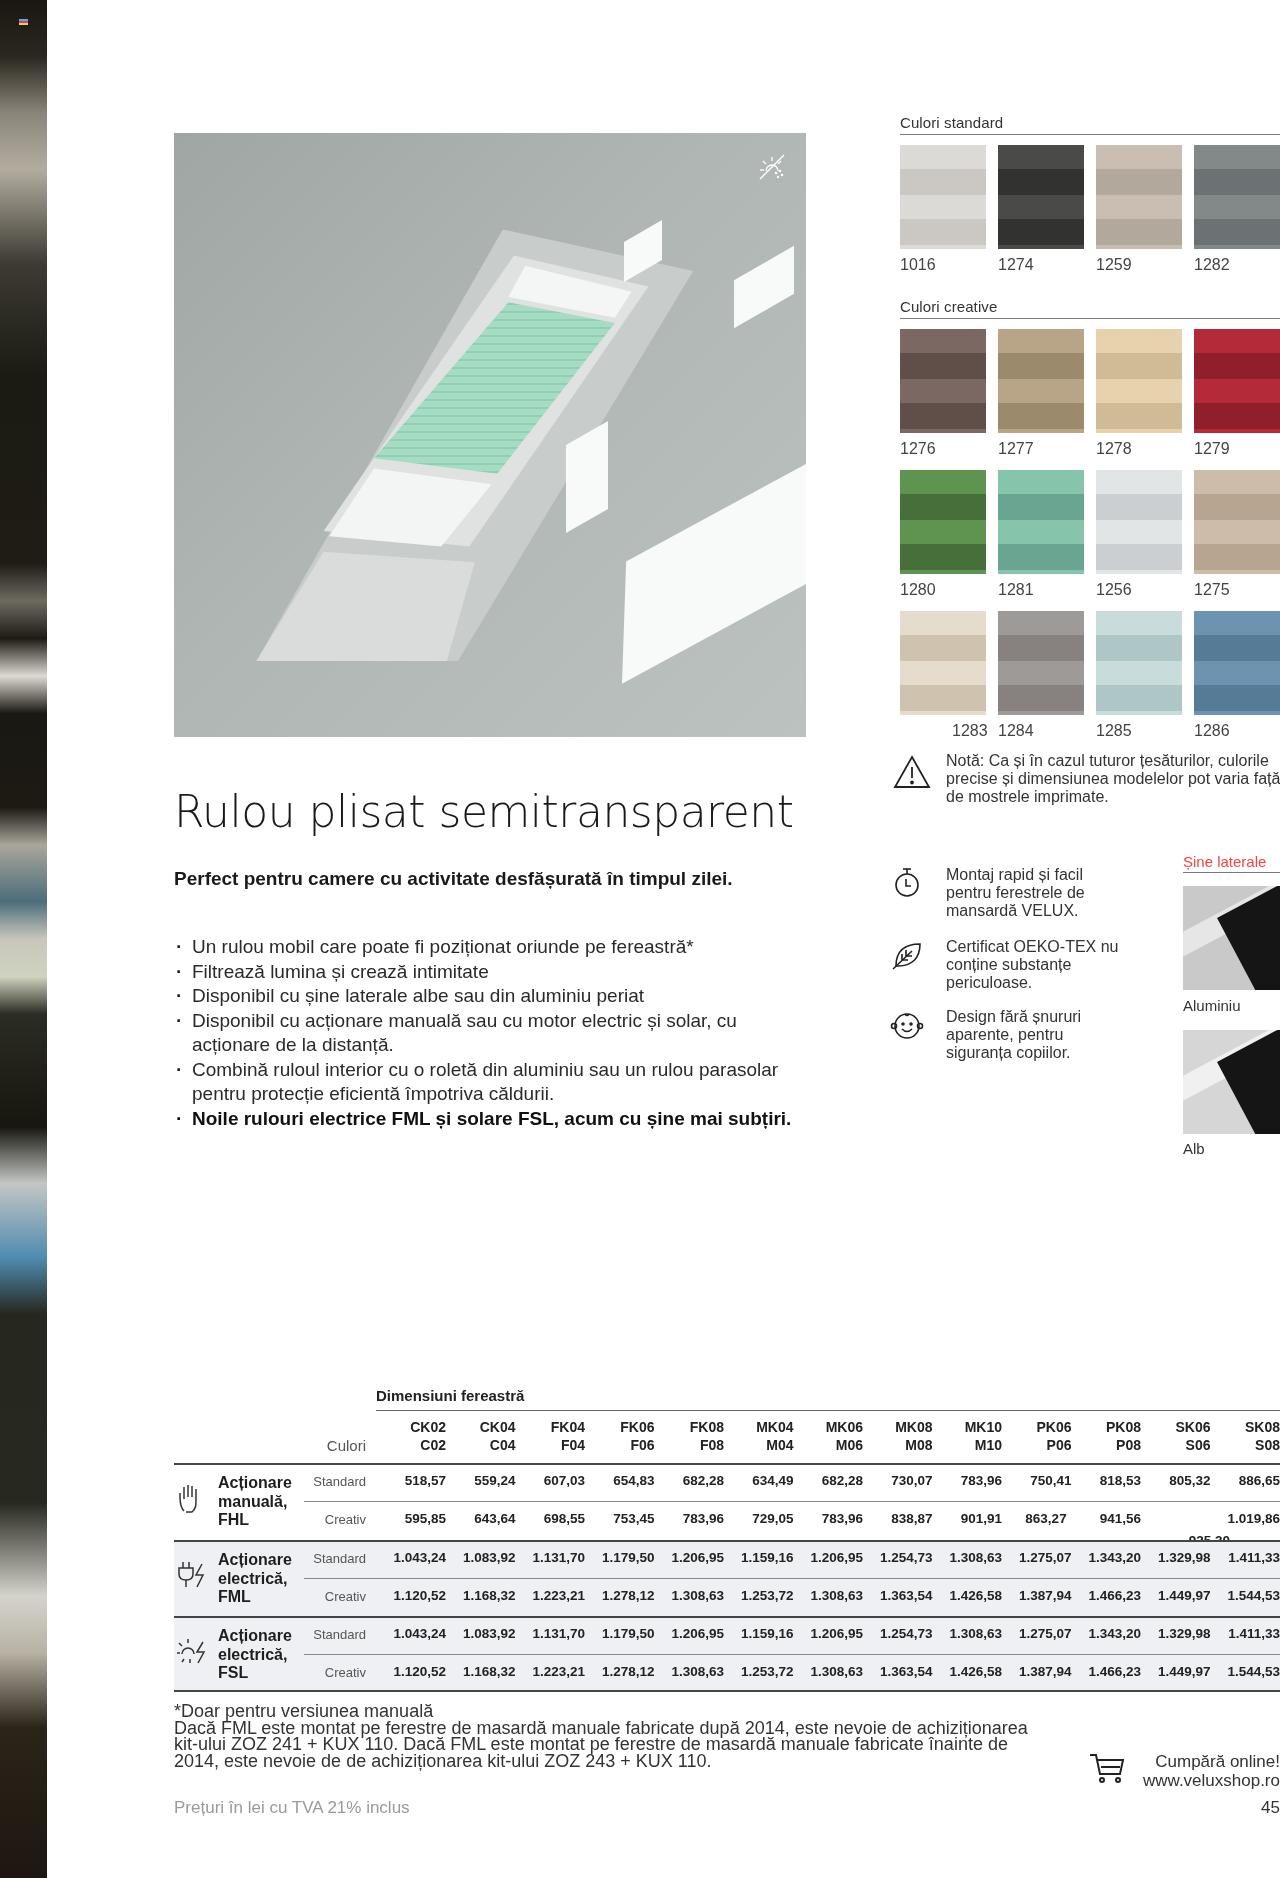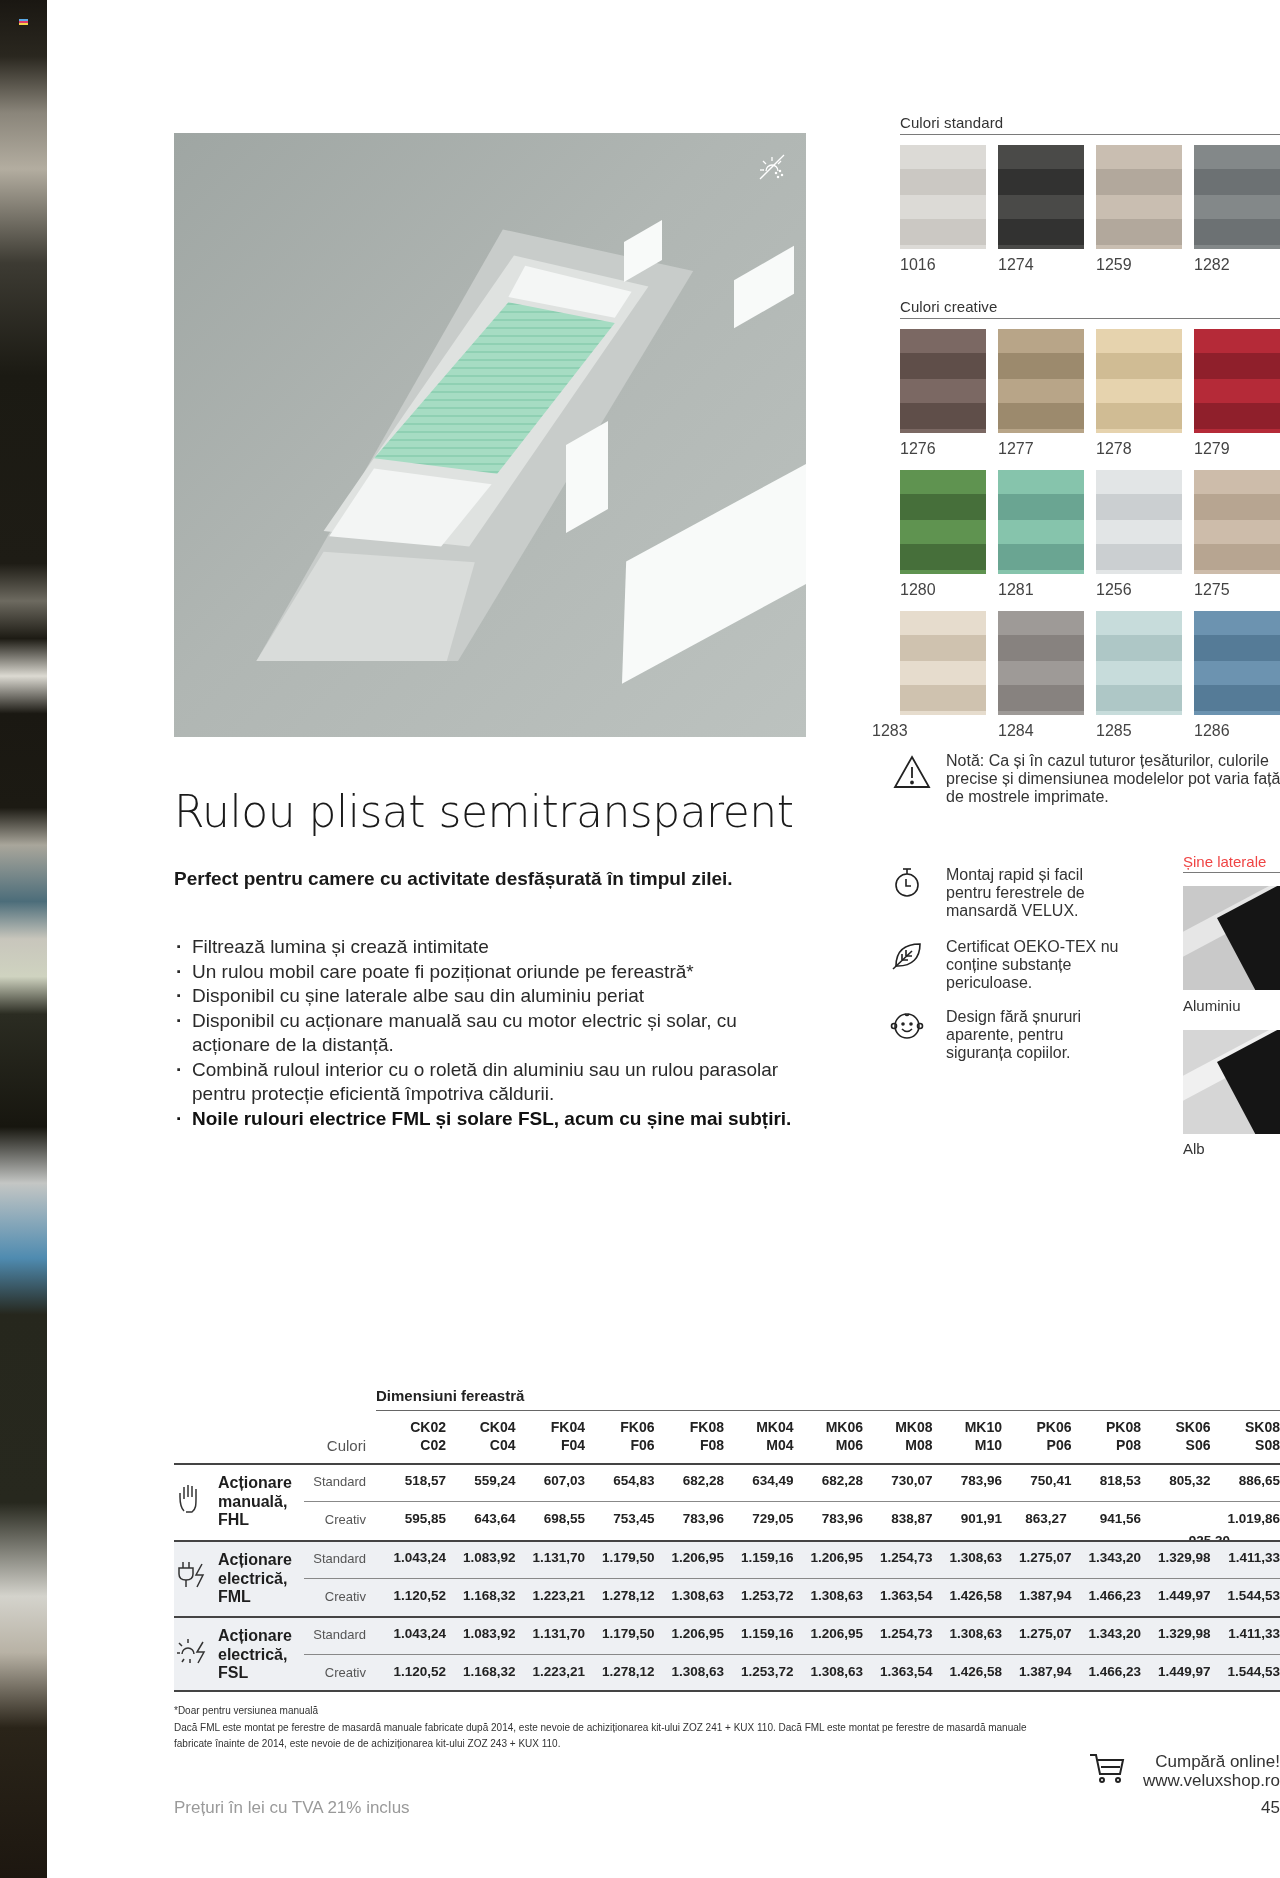--- a/index.html
+++ b/index.html
@@ -56,21 +56,21 @@
   .culori-hdr{position:absolute;left:300px;top:1437px;width:66px;text-align:right;font-size:15px;color:#555;}
   .grp{position:absolute;left:174px;width:1106px;height:75px;}
   .grp.shaded{background:#eef0f3;}
   .grp .rule-top{position:absolute;left:0;top:0;width:1106px;height:2px;background:#444;}
   .grp .rule-mid{position:absolute;left:130px;top:38px;width:976px;height:1px;background:#888;}
   .grp .gicon{position:absolute;left:2px;top:18px;width:30px;height:34px;}
   .grp .gname{position:absolute;left:44px;top:11px;font-size:16px;font-weight:bold;line-height:18.5px;color:#1e1e1e;}
   .grp .rlabel{position:absolute;width:62px;left:130px;text-align:right;font-size:13px;color:#555;}
   .grp .val{position:absolute;width:80px;text-align:right;font-size:13.5px;font-weight:bold;color:#222;}
   .tbl-bottom{position:absolute;left:174px;top:1690px;width:1106px;height:2px;background:#444;}
-  .foot{position:absolute;left:174px;top:1703px;width:860px;font-size:10px;line-height:16.5px;color:#333;}
+  .foot{position:absolute;left:174px;top:1703px;width:860px;font-size:18px;line-height:16.5px;color:#333;}
   .prices{position:absolute;left:174px;top:1798px;font-size:17px;color:#9a9a9a;}
   .cart-icon{position:absolute;left:1089px;top:1752px;width:36px;height:32px;}
   .shop{position:absolute;right:0;top:1752px;text-align:right;font-size:17px;line-height:19px;color:#333;}
   .pageno{position:absolute;right:0;top:1798px;font-size:17px;color:#333;}
 </style>
 </head>
 <body>
 
 <div class="left-strip">
   <div class="flag"></div>
@@ -128,43 +128,43 @@
      <div class="sw-label" style="left:1194px;top:440px;">1279</div>
     <div class="swatch" style="left:900px;top:470px;background:repeating-linear-gradient(180deg, #5f9350 0 24px, #466f3a 24px 50px)"></div>
      <div class="sw-label" style="left:900px;top:581px;">1280</div>
     <div class="swatch" style="left:998px;top:470px;background:repeating-linear-gradient(180deg, #86c4ac 0 24px, #6aa592 24px 50px)"></div>
      <div class="sw-label" style="left:998px;top:581px;">1281</div>
     <div class="swatch" style="left:1096px;top:470px;background:repeating-linear-gradient(180deg, #e2e5e6 0 24px, #cbcfd1 24px 50px)"></div>
      <div class="sw-label" style="left:1096px;top:581px;">1256</div>
     <div class="swatch" style="left:1194px;top:470px;background:repeating-linear-gradient(180deg, #cdbcaa 0 24px, #b7a591 24px 50px)"></div>
      <div class="sw-label" style="left:1194px;top:581px;">1275</div>
     <div class="swatch" style="left:900px;top:611px;background:repeating-linear-gradient(180deg, #e6dccd 0 24px, #cfc2af 24px 50px)"></div>
-     <div class="sw-label" style="left:872px;top:722px;">1283</div>
+     <div class="sw-label" style="left:952px;top:722px;">1283</div>
     <div class="swatch" style="left:998px;top:611px;background:repeating-linear-gradient(180deg, #9e9a97 0 24px, #87827f 24px 50px)"></div>
      <div class="sw-label" style="left:998px;top:722px;">1284</div>
     <div class="swatch" style="left:1096px;top:611px;background:repeating-linear-gradient(180deg, #c7dcdb 0 24px, #aec7c6 24px 50px)"></div>
      <div class="sw-label" style="left:1096px;top:722px;">1285</div>
     <div class="swatch" style="left:1194px;top:611px;background:repeating-linear-gradient(180deg, #6c93b0 0 24px, #557b97 24px 50px)"></div>
      <div class="sw-label" style="left:1194px;top:722px;">1286</div>
   </div>
 
 <svg class="note-icon" viewBox="0 0 40 36" fill="none" stroke="#222" stroke-width="1.8">
   <path d="M20 3 L37 33 L3 33 Z"></path>
     <line x1="20" y1="13" x2="20" y2="24"></line>
     <circle cx="20" cy="28.5" r="1" fill="#222"></circle>
 </svg>
 <div class="note-text">Notă: Ca și în cazul tuturor țesăturilor, culorile precise și dimensiunea modelelor pot varia față de mostrele imprimate.</div>
 
 <div class="title">Rulou plisat semitransparent</div>
 <div class="lead">
   <div>Perfect pentru camere cu activitate desfășurată în timpul zilei.</div>
 </div>
 <ul class="bullets">
+    <li class="">Un rulou mobil care poate fi poziționat oriunde pe fereastră*</li>
     <li class="">Filtrează lumina și crează intimitate</li>
-    <li class="">Un rulou mobil care poate fi poziționat oriunde pe fereastră*</li>
     <li class="">Disponibil cu șine laterale albe sau din aluminiu periat</li>
     <li class="">Disponibil cu acționare manuală sau cu motor electric și solar, cu acționare de la distanță.</li>
     <li class="">Combină ruloul interior cu o roletă din aluminiu sau un rulou parasolar pentru protecție eficientă împotriva căldurii.</li>
     <li class="strong">Noile rulouri electrice FML și solare FSL, acum cu șine mai subțiri.</li>
   </ul>
 
 <div class="feat" style="top:866px;height:56px;">
   <svg class="ic" viewBox="0 0 34 34" fill="none" stroke="#222" stroke-width="1.6">
     <circle cx="17" cy="19" r="11"></circle>
       <line x1="17" y1="3" x2="17" y2="8"></line>

